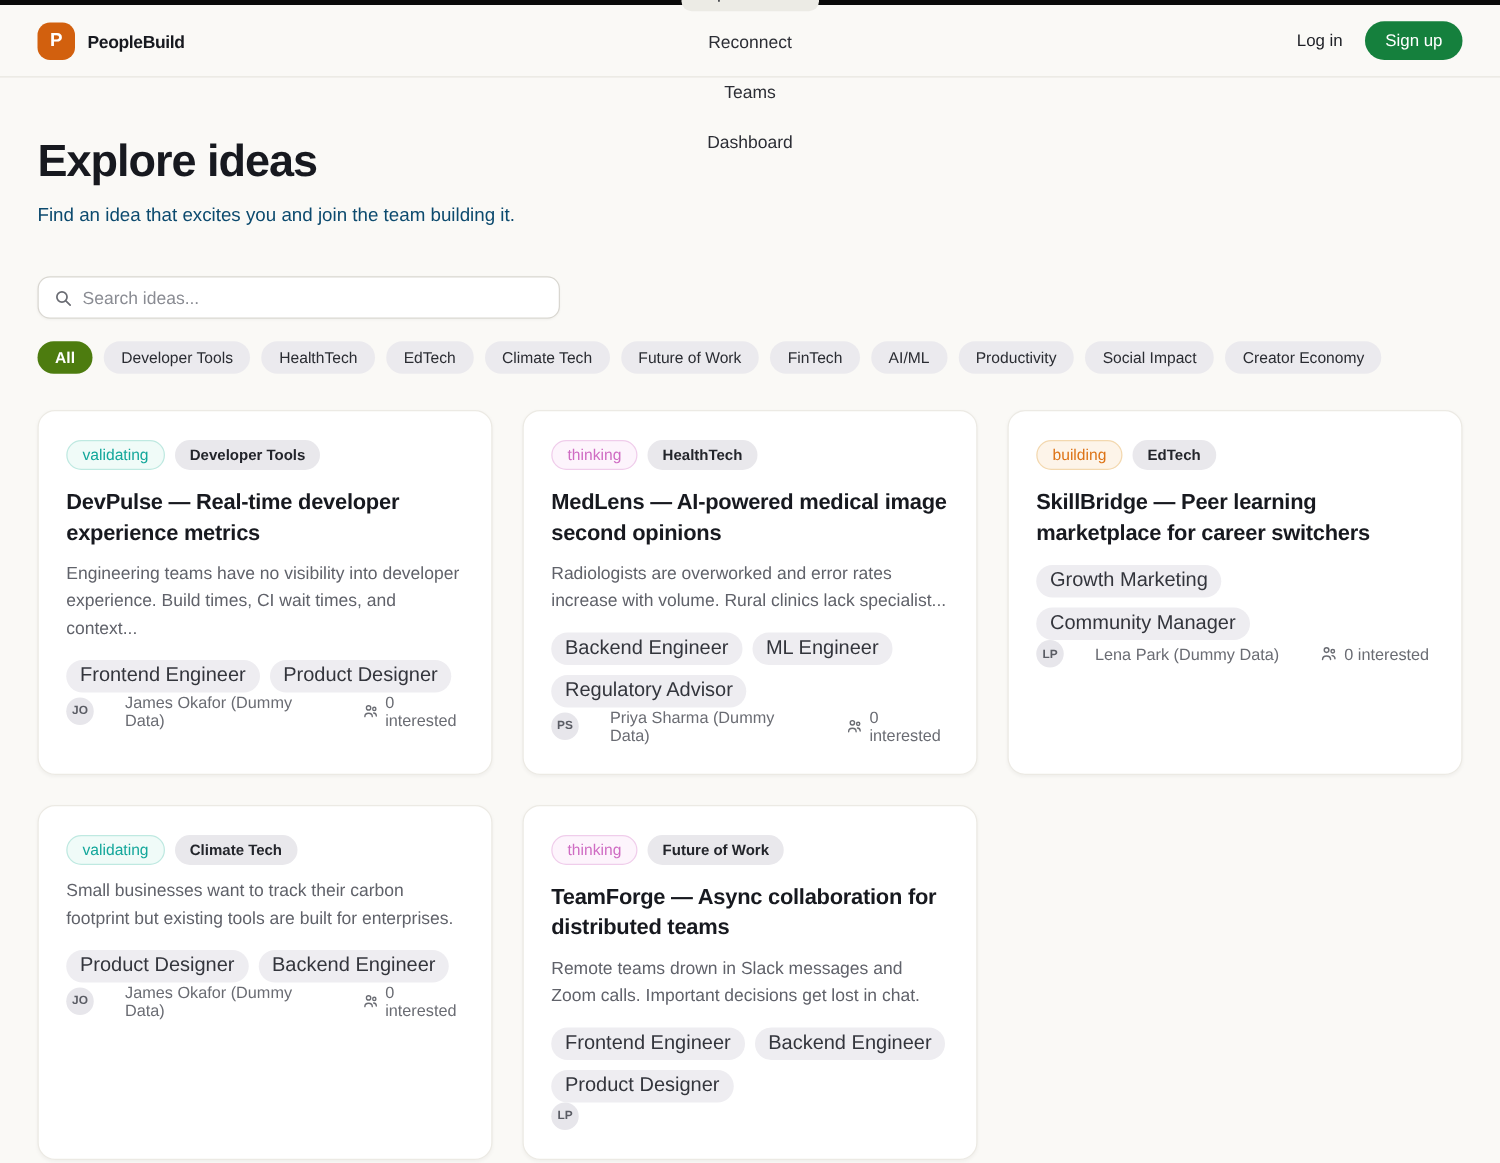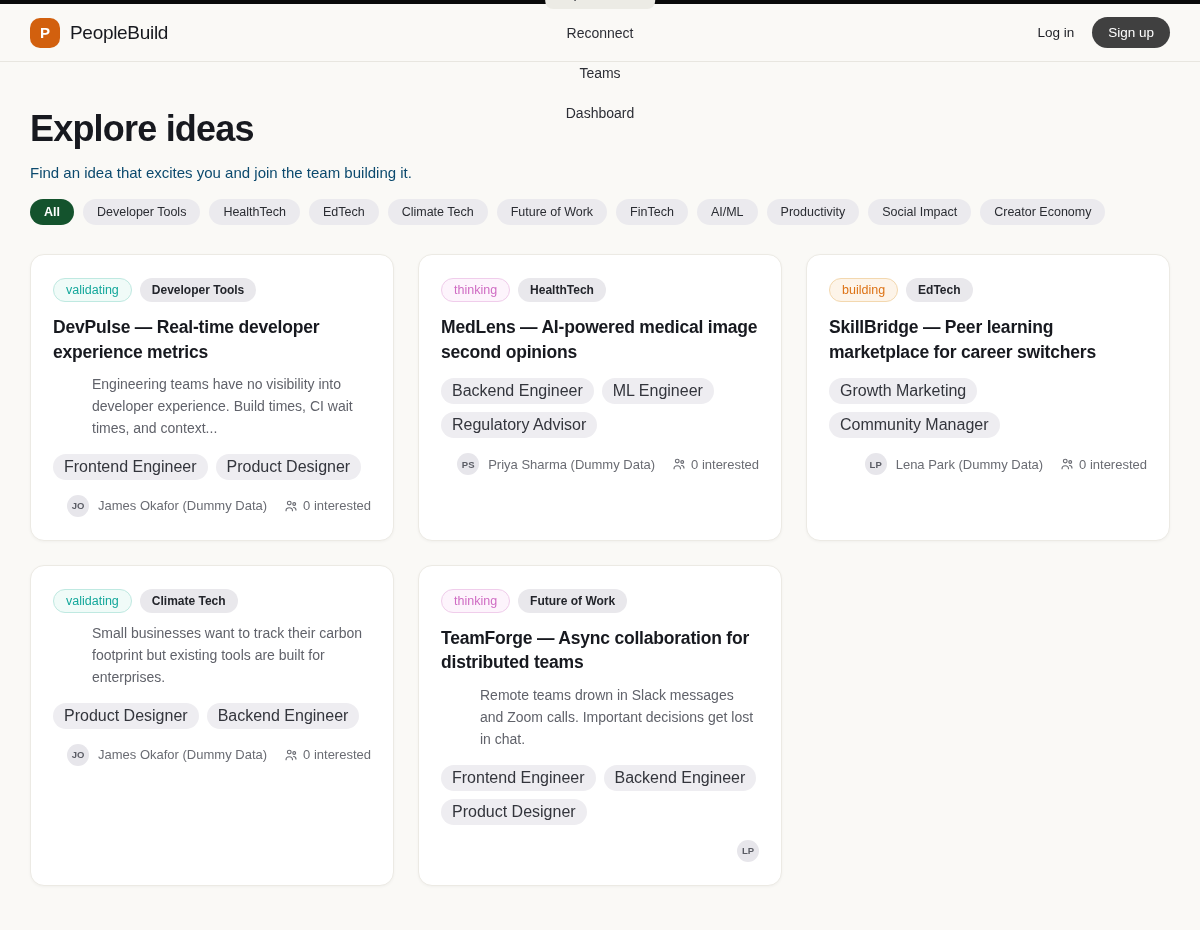--- a/index.html
+++ b/index.html
@@ -24,21 +24,21 @@
   .brand { display: flex; align-items: center; gap: 10px; cursor: pointer; }
   .logo {
     width: 30px; height: 30px;
     background: #d2600e;
     border-radius: 10px;
     color: #fff;
     font-weight: bold;
     font-size: 15px;
     display: flex; align-items: center; justify-content: center;
   }
-  .brand-name { font-size: 19px; font-weight: 400; letter-spacing: -0.3px; }
+  .brand-name { font-size: 14px; font-weight: 700; letter-spacing: -0.3px; }
   nav {
     position: absolute;
     left: 50%;
     top: 50%;
     transform: translate(-50%, -50%);
     display: flex;
     align-items: center;
     gap: 8px;
     flex-direction: column;
   }
@@ -47,21 +47,21 @@
     color: #2c2e35;
     padding: 8px 12px;
     border-radius: 8px;
     cursor: pointer;
     white-space: nowrap;
   }
   .nav-item.active { background: #ecebe5; font-weight: 500; }
   .auth { display: flex; align-items: center; gap: 18px; }
   .login-link { font-size: 13.5px; color: #1d1f25; cursor: pointer; }
   .signup-btn {
-    background: #404040;
+    background: #15803d;
     color: #fff;
     font-family: inherit;
     font-size: 13.5px;
     font-weight: 500;
     border: none;
     border-radius: 999px;
     padding: 8px 16px;
     cursor: pointer;
   }
   .container { width: 1140px; margin: 0 auto; }
@@ -93,21 +93,21 @@
   .chip {
     font-size: 12.5px;
     font-weight: 500;
     color: #2a2c32;
     background: #ebeaee;
     border-radius: 999px;
     padding: 6px 14px;
     cursor: pointer;
     white-space: nowrap;
   }
-  .chip.active-orange { background: #14532d; color: #fff; font-weight: 700; }
+  .chip.active-orange { background: #4d7c0f; color: #fff; font-weight: 700; }
   .chip.active-dark { background: #16181f; color: #fff; font-weight: 700; }
   .cards-grid {
     margin-top: 29px;
     display: grid;
     grid-template-columns: repeat(3, 1fr);
     gap: 24px;
     padding-bottom: 24px;
   }
   .card {
     background: #fff;
@@ -127,30 +127,30 @@
   }
   .category-badge {
     font-size: 12px;
     font-weight: 700;
     color: #23252b;
     background: #e9e8ec;
     border-radius: 999px;
     padding: 5px 12px;
   }
   .card-title { margin-top: 13px; font-size: 17.5px; font-weight: 700; line-height: 1.4; letter-spacing: -0.2px; }
-  .card-desc { margin-top: 10px; font-size: 14px; line-height: 1.57; color: #60626a; margin-left: 39px; }
+  .card-desc { margin-top: 10px; font-size: 14px; line-height: 1.57; color: #60626a; }
   .role-row { margin-top: 14px; display: flex; flex-wrap: wrap; gap: 8px; }
   .role-chip {
     font-size: 16px;
     color: #33353c;
     background: #eeedf1;
     border-radius: 999px;
     padding: 4px 11px;
   }
-  .card-footer { margin-top: 15px; display: flex; align-items: center; gap: 9px; justify-content: flex-end; }
+  .card-footer { display: flex; align-items: center; gap: 25px; }
   .avatar {
     width: 22px; height: 22px;
     background: #e7e6eb;
     border-radius: 50%;
     font-size: 9.5px;
     font-weight: 700;
     color: #5a5c64;
     display: flex; align-items: center; justify-content: center;
     flex: 0 0 auto;
   }
@@ -177,20 +177,27 @@
   <div class="auth">
     <span class="login-link">Log in</span>
     <button class="signup-btn">Sign up</button>
   </div>
 </header>
 
 <div class="container">
   <h1 class="page-title">Explore ideas</h1>
   <p class="page-subtitle">Find an idea that excites you and join the team building it.</p>
 
+  <div class="search-wrap">
+    <svg width="15" height="15" viewBox="0 0 24 24" fill="none" stroke="#6a6c73" stroke-width="2.2" stroke-linecap="round">
+      <circle cx="10.5" cy="10.5" r="6.5"></circle>
+      <line x1="15.5" y1="15.5" x2="21" y2="21"></line>
+    </svg>
+    <input class="search-input" value="" placeholder="Search ideas..." style="">
+  </div>
 
   <div class="chip-row categories" id="category-row">
       <span class="chip active-orange">All</span>
       <span class="chip">Developer Tools</span>
       <span class="chip">HealthTech</span>
       <span class="chip">EdTech</span>
       <span class="chip">Climate Tech</span>
       <span class="chip">Future of Work</span>
       <span class="chip">FinTech</span>
       <span class="chip">AI/ML</span>
@@ -225,20 +232,21 @@
       </span>
     </div>
   </div>
 
   <div class="card">
     <div class="badge-row">
       <span class="stage-badge" style="color: rgb(207, 108, 195); background: rgb(253, 244, 252); border-color: rgb(240, 205, 235);">thinking</span>
       <span class="category-badge">HealthTech</span>
     </div>
     <div class="card-title">MedLens — AI-powered medical image second opinions</div>
+    <div class="card-desc">Radiologists are overworked and error rates increase with volume. Rural clinics lack specialist...</div>
     <div class="role-row">
           <span class="role-chip">Backend Engineer</span>
           <span class="role-chip">ML Engineer</span>
           <span class="role-chip">Regulatory Advisor</span>
         </div>
     <div class="card-footer">
       <div class="avatar">PS</div>
       <span class="author-name">Priya Sharma (Dummy Data)</span>
       <span class="interested">
         <svg width="14" height="14" viewBox="0 0 24 24" fill="none" stroke="#6a6c73" stroke-width="2" stroke-linecap="round" stroke-linejoin="round">

